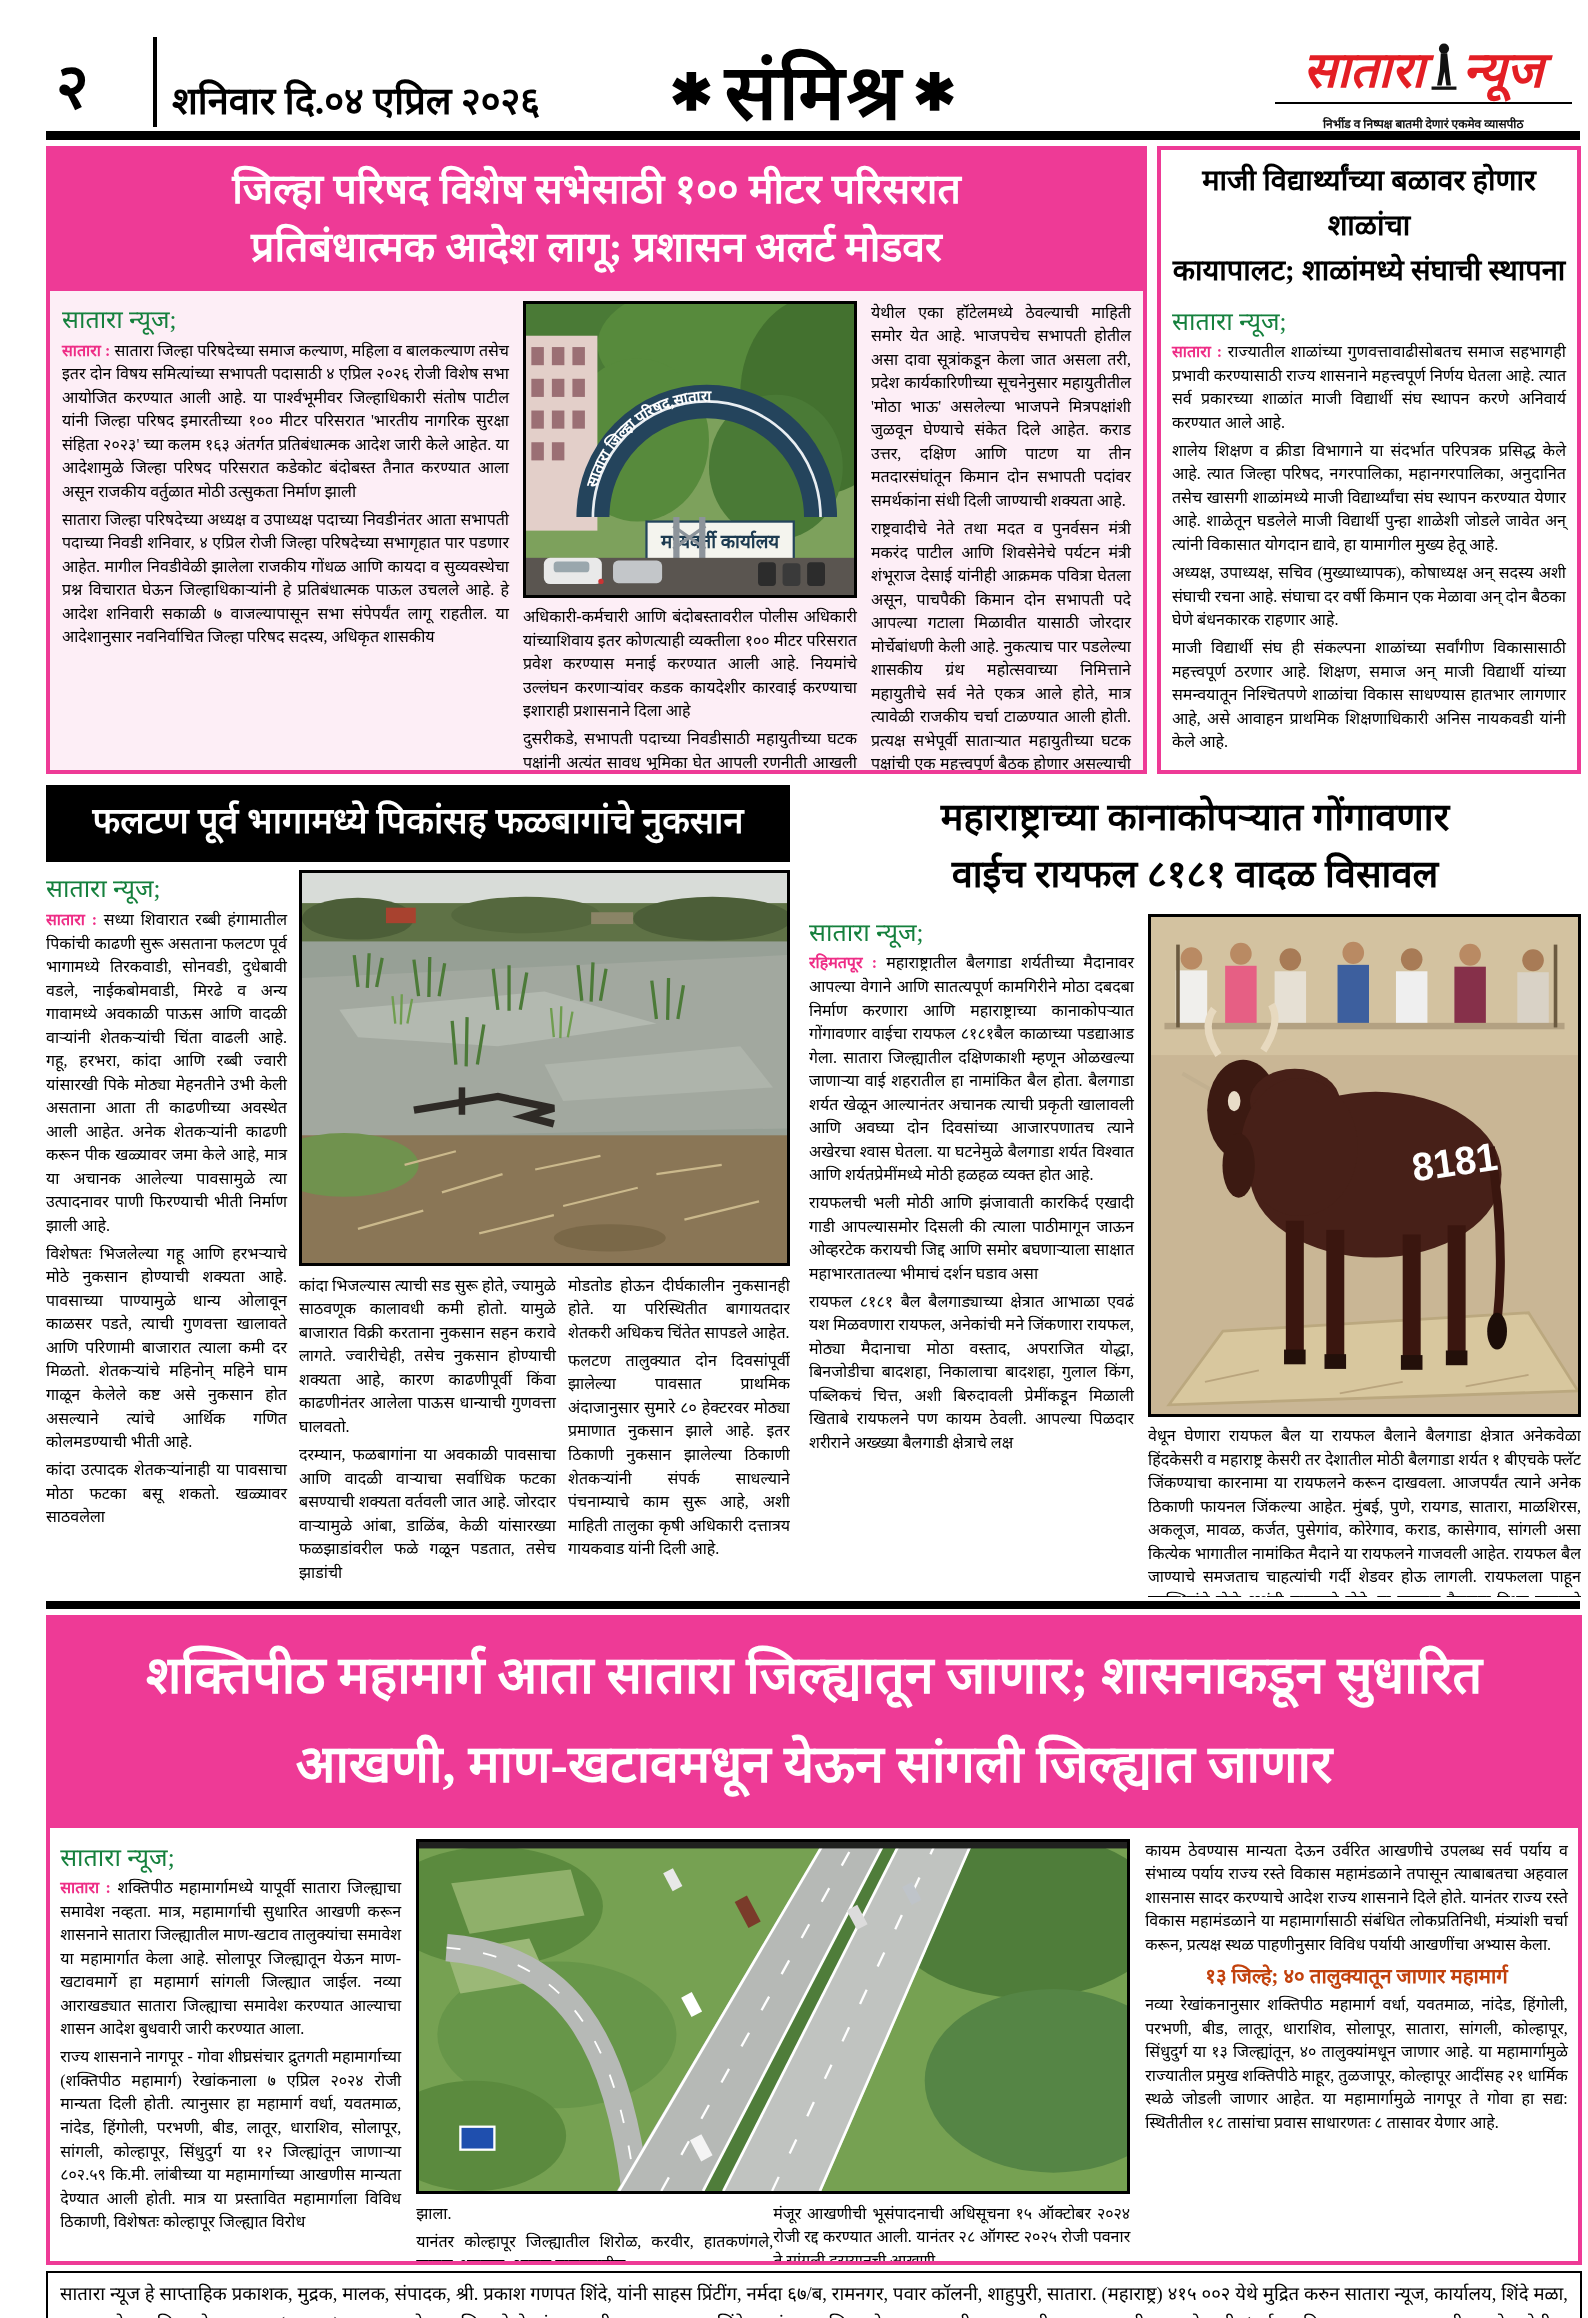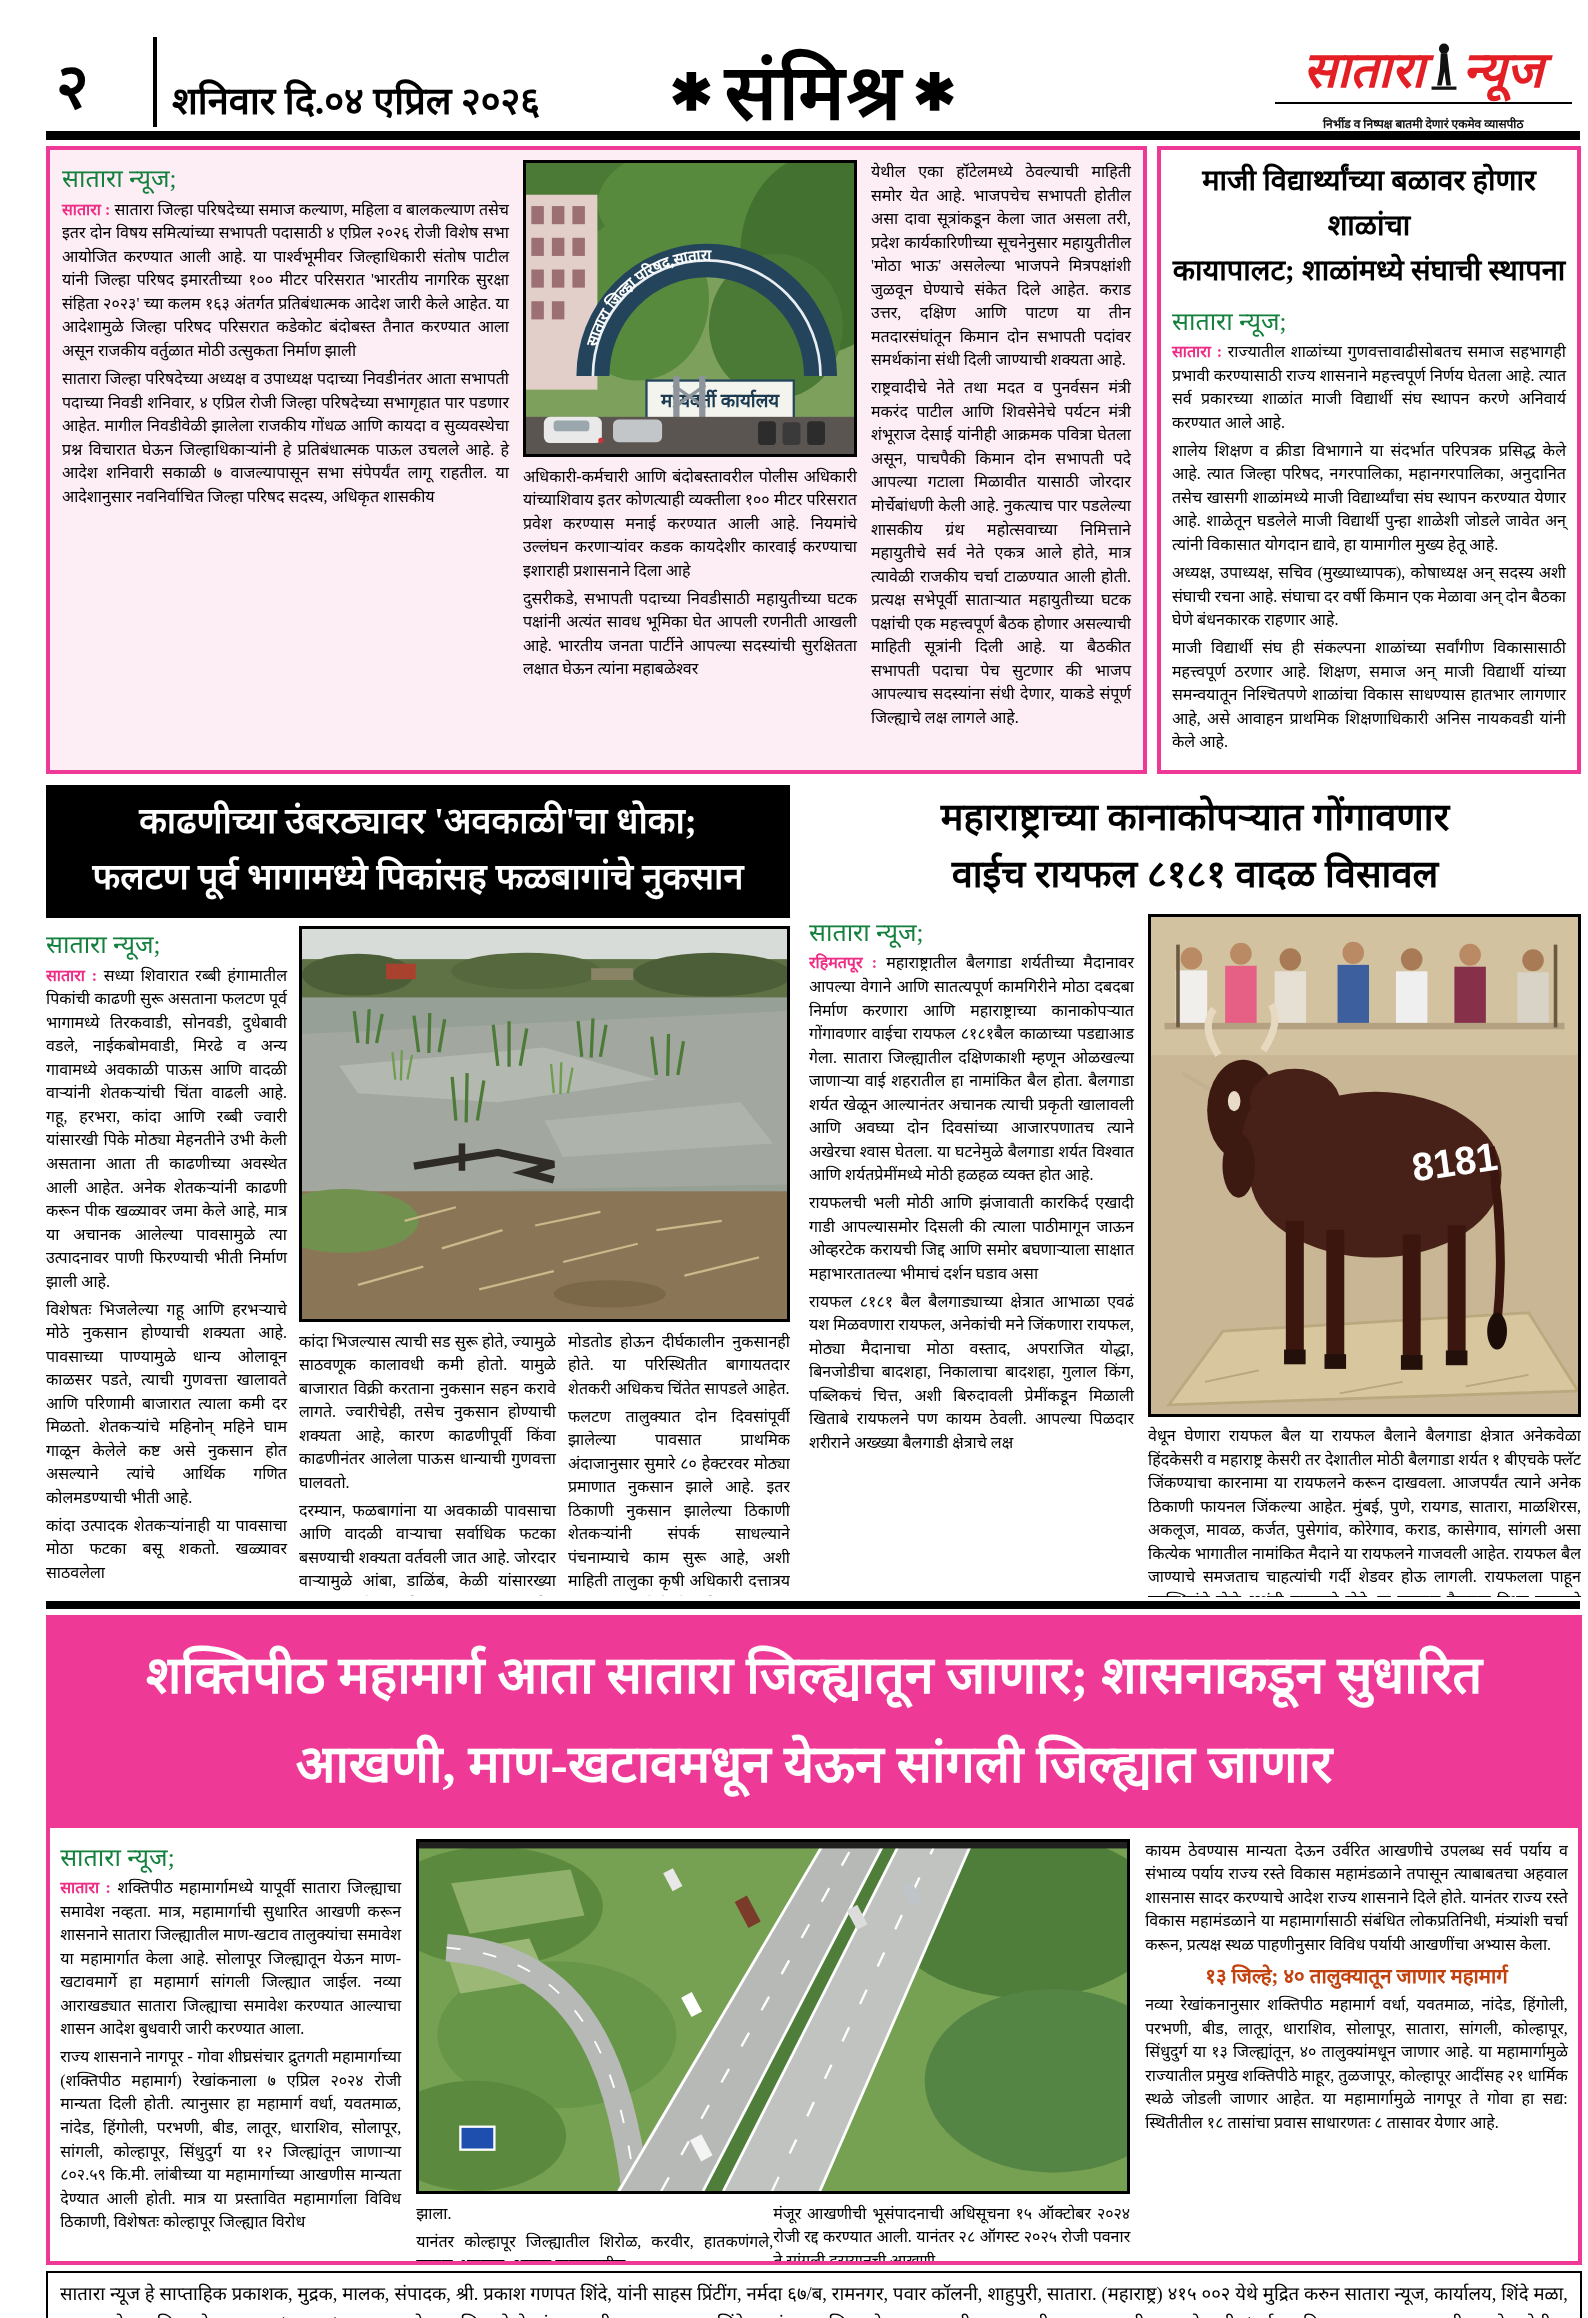--- a/index.html
+++ b/index.html
@@ -99,20 +99,24 @@
             </svg>
         </span>
         <span class="logo-word">न्यूज</span>
       </div>
       <div class="logo-tag">निर्भीड व निष्पक्ष बातमी देणारं एकमेव व्यासपीठ</div>
     </div>
   </div>
   <div class="rule-top"></div>
 
   <section class="block-a">
+    <div class="a-head">
+      <div>जिल्हा परिषद विशेष सभेसाठी १०० मीटर परिसरात</div>
+      <div>प्रतिबंधात्मक आदेश लागू; प्रशासन अलर्ट मोडवर</div>
+    </div>
     <div class="a-body">
       <div class="colA1">
         <p class="byline">सातारा न्यूज;</p>
         <p class="body"><span class="dateline">सातारा :</span> <span>सातारा जिल्हा परिषदेच्या समाज कल्याण, महिला व बालकल्याण तसेच इतर दोन विषय समित्यांच्या सभापती पदासाठी ४ एप्रिल २०२६ रोजी विशेष सभा आयोजित करण्यात आली आहे. या पार्श्वभूमीवर जिल्हाधिकारी संतोष पाटील यांनी जिल्हा परिषद इमारतीच्या १०० मीटर परिसरात 'भारतीय नागरिक सुरक्षा संहिता २०२३' च्या कलम १६३ अंतर्गत प्रतिबंधात्मक आदेश जारी केले आहेत. या आदेशामुळे जिल्हा परिषद परिसरात कडेकोट बंदोबस्त तैनात करण्यात आला असून राजकीय वर्तुळात मोठी उत्सुकता निर्माण झाली</span></p>
         <p class="body">सातारा जिल्हा परिषदेच्या अध्यक्ष व उपाध्यक्ष पदाच्या निवडीनंतर आता सभापती पदाच्या निवडी शनिवार, ४ एप्रिल रोजी जिल्हा परिषदेच्या सभागृहात पार पडणार आहेत. मागील निवडीवेळी झालेला राजकीय गोंधळ आणि कायदा व सुव्यवस्थेचा प्रश्न विचारात घेऊन जिल्हाधिकाऱ्यांनी हे प्रतिबंधात्मक पाऊल उचलले आहे. हे आदेश शनिवारी सकाळी ७ वाजल्यापासून सभा संपेपर्यंत लागू राहतील. या आदेशानुसार नवनिर्वाचित जिल्हा परिषद सदस्य, अधिकृत शासकीय</p>
       </div>
       <div class="colA2">
         <div class="photo-frame a-photo">
           <svg viewBox="0 0 735 642" preserveAspectRatio="none" xmlns="http://www.w3.org/2000/svg">
             <rect width="735" height="642" fill="#7da15c"></rect>
@@ -170,21 +174,20 @@
     </div>
     <p class="byline">सातारा न्यूज;</p>
     <p class="body"><span class="dateline">सातारा :</span> <span>राज्यातील शाळांच्या गुणवत्तावाढीसोबतच समाज सहभागही प्रभावी करण्यासाठी राज्य शासनाने महत्त्वपूर्ण निर्णय घेतला आहे. त्यात सर्व प्रकारच्या शाळांत माजी विद्यार्थी संघ स्थापन करणे अनिवार्य करण्यात आले आहे.</span></p>
     <p class="body">शालेय शिक्षण व क्रीडा विभागाने या संदर्भात परिपत्रक प्रसिद्ध केले आहे. त्यात जिल्हा परिषद, नगरपालिका, महानगरपालिका, अनुदानित तसेच खासगी शाळांमध्ये माजी विद्यार्थ्यांचा संघ स्थापन करण्यात येणार आहे. शाळेतून घडलेले माजी विद्यार्थी पुन्हा शाळेशी जोडले जावेत अन् त्यांनी विकासात योगदान द्यावे, हा यामागील मुख्य हेतू आहे.</p>
     <p class="body">अध्यक्ष, उपाध्यक्ष, सचिव (मुख्याध्यापक), कोषाध्यक्ष अन् सदस्य अशी संघाची रचना आहे. संघाचा दर वर्षी किमान एक मेळावा अन् दोन बैठका घेणे बंधनकारक राहणार आहे.</p>
     <p class="body">माजी विद्यार्थी संघ ही संकल्पना शाळांच्या सर्वांगीण विकासासाठी महत्त्वपूर्ण ठरणार आहे. शिक्षण, समाज अन् माजी विद्यार्थी यांच्या समन्वयातून निश्चितपणे शाळांचा विकास साधण्यास हातभार लागणार आहे, असे आवाहन प्राथमिक शिक्षणाधिकारी अनिस नायकवडी यांनी केले आहे.</p>
   </section>
 
   <section class="block-c">
     <div class="c-head">
-      <div>काढणीच्या उंबरठ्यावर 'अवकाळी'चा धोका;</div>
       <div>फलटण पूर्व भागामध्ये पिकांसह फळबागांचे नुकसान</div>
     </div>
     <div class="c-body">
       <div class="colC1">
         <p class="byline">सातारा न्यूज;</p>
         <p class="body"><span class="dateline">सातारा :</span> <span>सध्या शिवारात रब्बी हंगामातील पिकांची काढणी सुरू असताना फलटण पूर्व भागामध्ये तिरकवाडी, सोनवडी, दुधेबावी वडले, नाईकबोमवाडी, मिरढे व अन्य गावामध्ये अवकाळी पाऊस आणि वादळी वाऱ्यांनी शेतकऱ्यांची चिंता वाढली आहे. गहू, हरभरा, कांदा आणि रब्बी ज्वारी यांसारखी पिके मोठ्या मेहनतीने उभी केली असताना आता ती काढणीच्या अवस्थेत आली आहेत. अनेक शेतकऱ्यांनी काढणी करून पीक खळ्यावर जमा केले आहे, मात्र या अचानक आलेल्या पावसामुळे त्या उत्पादनावर पाणी फिरण्याची भीती निर्माण झाली आहे.</span></p>
         <p class="body">विशेषतः भिजलेल्या गहू आणि हरभऱ्याचे मोठे नुकसान होण्याची शक्यता आहे. पावसाच्या पाण्यामुळे धान्य ओलावून काळसर पडते, त्याची गुणवत्ता खालावते आणि परिणामी बाजारात त्याला कमी दर मिळतो. शेतकऱ्यांचे महिनोन् महिने घाम गाळून केलेले कष्ट असे नुकसान होत असल्याने त्यांचे आर्थिक गणित कोलमडण्याची भीती आहे.</p>
         <p class="body">कांदा उत्पादक शेतकऱ्यांनाही या पावसाचा मोठा फटका बसू शकतो. खळ्यावर साठवलेला</p>
       </div>
       <div class="c-right">

